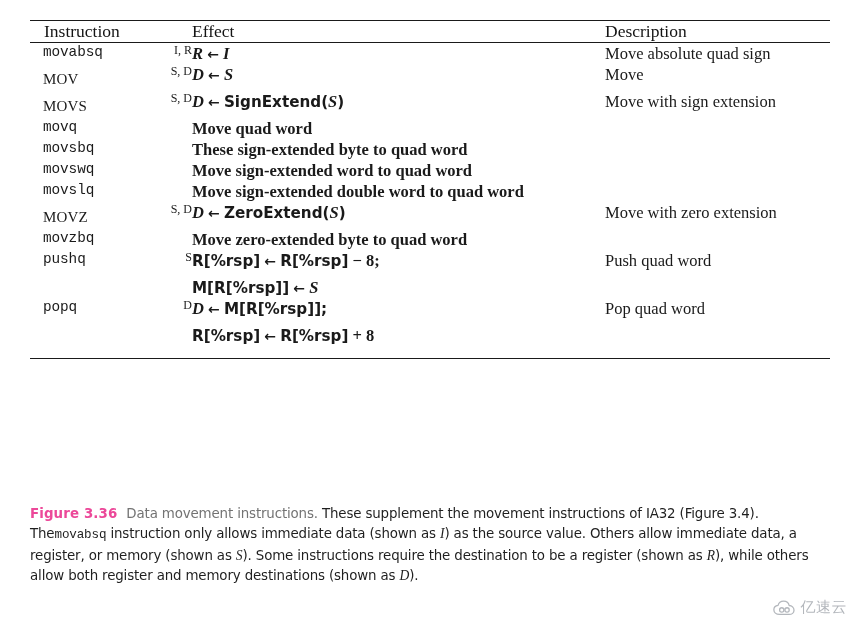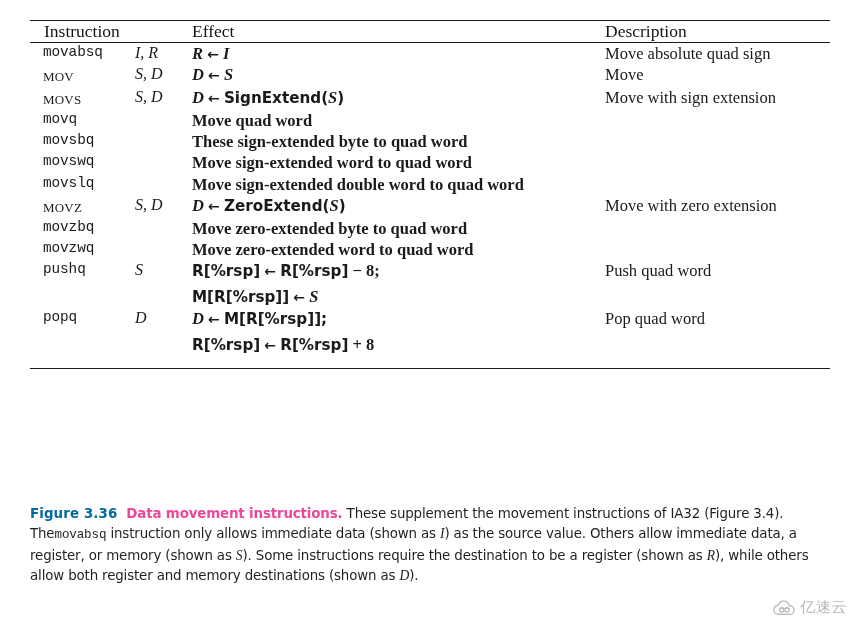--- a/index.html
+++ b/index.html
@@ -74,28 +74,28 @@
     font-family: "Liberation Mono", "DejaVu Sans Mono", monospace;
     font-size: 14.4px;
     letter-spacing: -0.1px;
     padding-left: 13px;
     white-space: nowrap;
   }
   .row td.instr.smallcaps {
     font-family: "Liberation Serif", "DejaVu Serif", serif;
     font-variant: small-caps;
     text-transform: lowercase;
-    font-size: 18px;
+    font-size: 21px;
     letter-spacing: 0.2px;
   }
   .row td.oper {
     font-family: "Liberation Serif", "DejaVu Serif", serif;
-    font-style: italic;
-    font-size: 16px;
+    font-size: 12px;
     white-space: nowrap;
+    text-align: right;
   }
   .row td.eff {
     font-family: "Liberation Serif", "DejaVu Serif", serif;
     font-size: 16.5px;
   }
   .row td.desc {
     font-family: "Liberation Serif", "DejaVu Serif", serif;
     font-size: 16.5px;
     white-space: nowrap;
   }
@@ -118,27 +118,27 @@
     left: 30px;
     top: 504px;
     width: 806px;
     font-family: "DejaVu Sans", "Liberation Sans", sans-serif;
     font-size: 13.4px;
     line-height: 1.52;
     color: #1f1f1f;
     letter-spacing: -0.15px;
   }
   .caption .fignum {
-    color: #0369a1;
+    color: #ec4899;
     font-weight: 600;
     letter-spacing: 0.1px;
   }
   .caption .figtitle {
-    font-weight: bold;
-    color: #ec4899;
+    font-weight: normal;
+    color: #737373;
   }
   .caption .cmono {
     font-family: "Liberation Mono", "DejaVu Sans Mono", monospace;
     font-size: 12.6px;
   }
   .caption .cit {
     font-style: italic;
     font-family: "Liberation Serif", "DejaVu Serif", serif;
     font-size: 13.6px;
   }
@@ -273,28 +273,20 @@
 
         <tr class="row gap-lg">
           <td class="instr">movzbq</td>
           <td class="oper"></td>
           <td class="eff">
             <span class="eff-line">Move zero-extended byte to quad word</span>
           </td>
           <td class="desc"></td>
         </tr>
 
-        <tr class="row gap-xs">
-          <td class="instr">movzwq</td>
-          <td class="oper"></td>
-          <td class="eff">
-            <span class="eff-line">Move zero-extended word to quad word</span>
-          </td>
-          <td class="desc"></td>
-        </tr>
 
         <tr class="row gap-lg">
           <td class="instr">pushq</td>
           <td class="oper">S</td>
           <td class="eff">
             <span class="eff-line"><span class="sans">R[%rsp]</span> <span class="arrow">←</span> <span class="sans">R[%rsp]</span> − 8;</span>
             <span class="eff-line"><span class="sans">M[R[%rsp]]</span> <span class="arrow">←</span> <span class="it">S</span></span>
           </td>
           <td class="desc">Push quad word</td>
         </tr>

